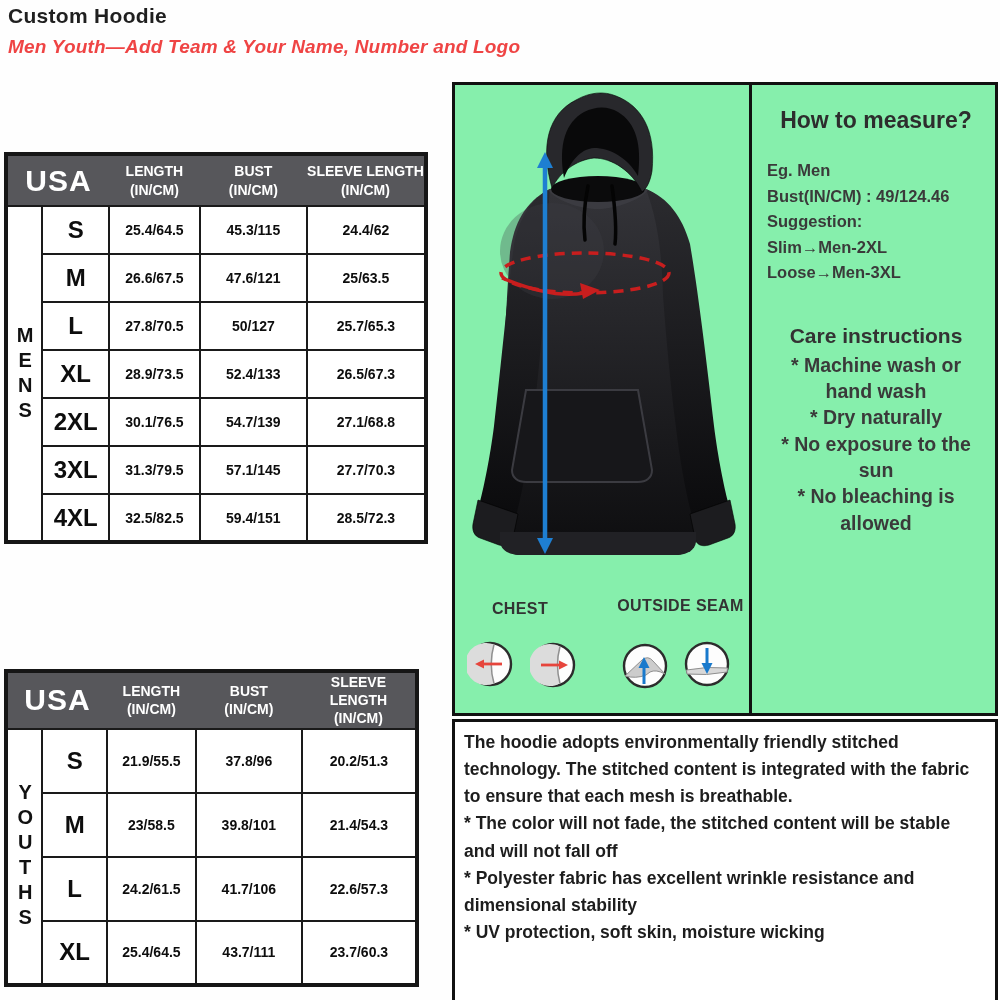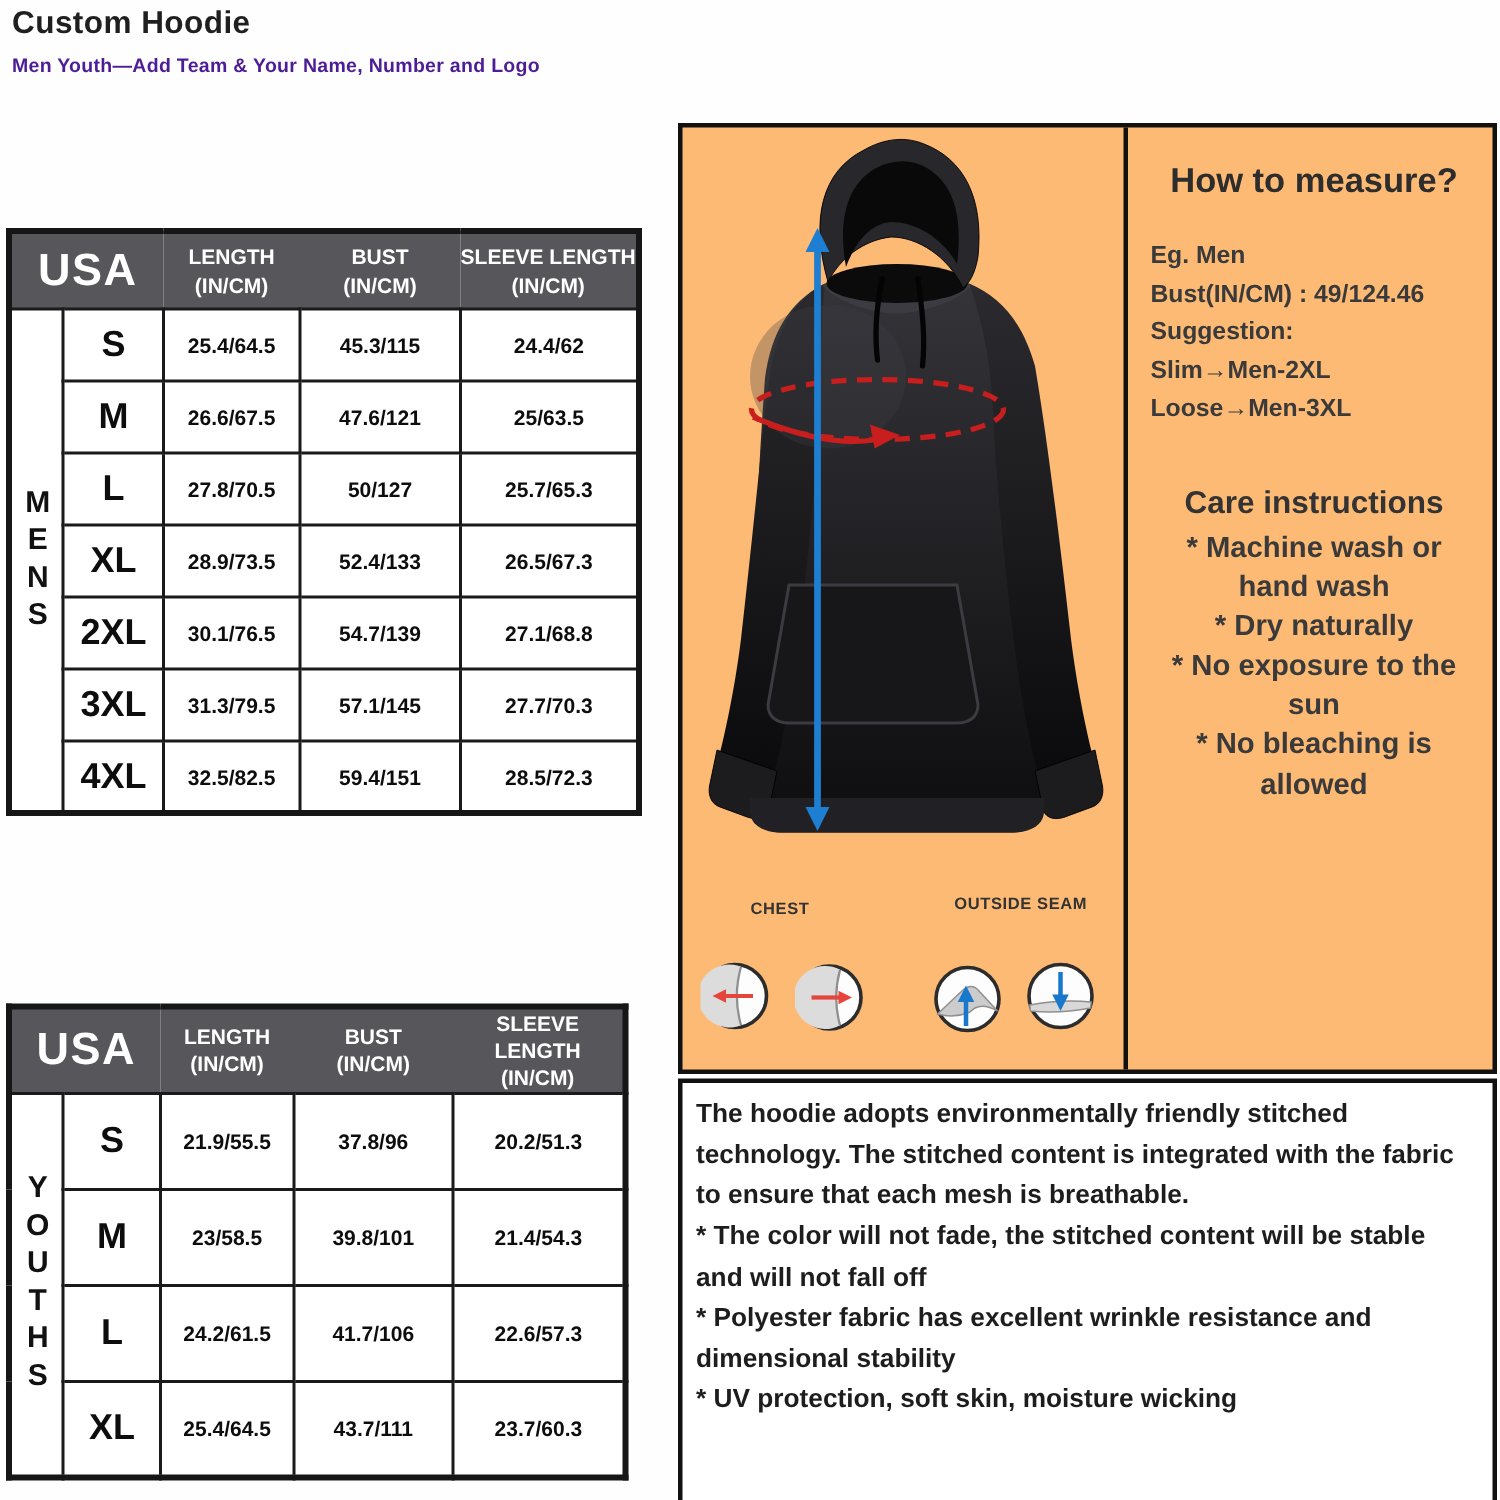--- a/index.html
+++ b/index.html
@@ -1,51 +1,51 @@
 <!DOCTYPE html>
 <html><head>
 <meta charset="utf-8">
 <style>
   * { margin:0; padding:0; box-sizing:border-box; }
   html,body { width:1000px; height:1000px; background:#ffffff; font-family:"Liberation Sans", sans-serif; }
   #canvas { position:relative; width:1000px; height:1000px; background:#fefefe; overflow:hidden; }
 
   
   .page-title { position:absolute; left:8px; top:4px; font-size:21px; font-weight:bold; color:#1f1f1f; letter-spacing:.3px; }
-  .page-subtitle { position:absolute; left:8px; top:36px; font-size:13px; font-weight:bold; color:#4c1d95; letter-spacing:.2px; }
+  .page-subtitle { position:absolute; left:8px; top:36px; font-size:19px; font-weight:bold; color:#ef4444; letter-spacing:.2px;font-style:italic; }
 
   
   table.size-table { position:absolute; border-collapse:collapse; table-layout:fixed; background:#fff; border:4px solid #161616; }
   table.size-table th { background:#57575b; color:#ffffff; font-weight:bold; text-align:center; vertical-align:middle; border:none; }
   table.size-table th .h-main { font-size:14px; line-height:1.3; display:block; }
   table.size-table th.usa-h { font-size:30px; letter-spacing:1px; }
   table.size-table td { border:2px solid #1a1a1a; text-align:center; vertical-align:middle; font-weight:bold; color:#0d0d0d; background:#fff; }
   table.size-table td.grp { font-size:20px; letter-spacing:1px; }
   table.size-table td.grp .vert { writing-mode:vertical-lr; text-orientation:upright; margin:0 auto; letter-spacing:3px; font-weight:bold; color:#111; }
   table.size-table td.size-c { font-size:24px; }
   table.size-table td.val-c { font-size:14px; }
   #mens-table { left:4px; top:152px; width:424px; }
   #mens-table thead tr { height:52px; }
   #mens-table tbody tr { height:48px; }
   #youths-table { left:4px; top:669px; width:415px; }
   #youths-table thead tr { height:57px; }
   #youths-table tbody tr { height:64px; }
 
   
-  .measure-box { position:absolute; left:452px; top:82px; width:546px; height:634px; border:3px solid #111; background:#fdba74; }
+  .measure-box { position:absolute; left:452px; top:82px; width:546px; height:634px; border:3px solid #111; background:#86efac; }
   .right-panel { position:absolute; right:0; top:0; width:246px; height:628px; border-left:3px solid #111; padding:12px 10px 0 15px; overflow:hidden; }
   .htm-heading { font-size:23px; font-weight:bold; color:#2d2d2d; text-align:center; margin:10px 0 14px 0; }
   .htm-body { font-size:19px; line-height:1.42; color:#3d3d3d; font-weight:bold; }
   .eg-block { margin-top:24px; font-size:16.5px; line-height:1.55; font-weight:bold; color:#3a3a3a; }
   .care-block { margin-top:38px;text-align:center; }
   .care-heading { font-size:21px; font-weight:bold; color:#333; margin-bottom:4px; }
   .care-item { font-size:19.5px; line-height:1.35; font-weight:bold; color:#3a3a3a; }
 
   
-  .diag-label { position:absolute; font-size:11px; font-weight:bold; color:#333; letter-spacing:.4px; text-align:center; }
+  .diag-label { position:absolute; font-size:16px; font-weight:bold; color:#333; letter-spacing:.4px; text-align:center; }
   #chest-label { left:460px; top:600px; width:120px; }
   #seam-label { left:608px; top:597px; width:145px; }
   .diag-icon { position:absolute; width:46px; height:46px; }
   #chest-icon-1 { left:467px; top:641px; }
   #chest-icon-2 { left:530px; top:642px; }
   #seam-icon-1 { left:622px; top:643px; }
   #seam-icon-2 { left:684px; top:641px; }
 
   
   #hoodie-svg { position:absolute; left:452px; top:86px; width:300px; height:500px; }

